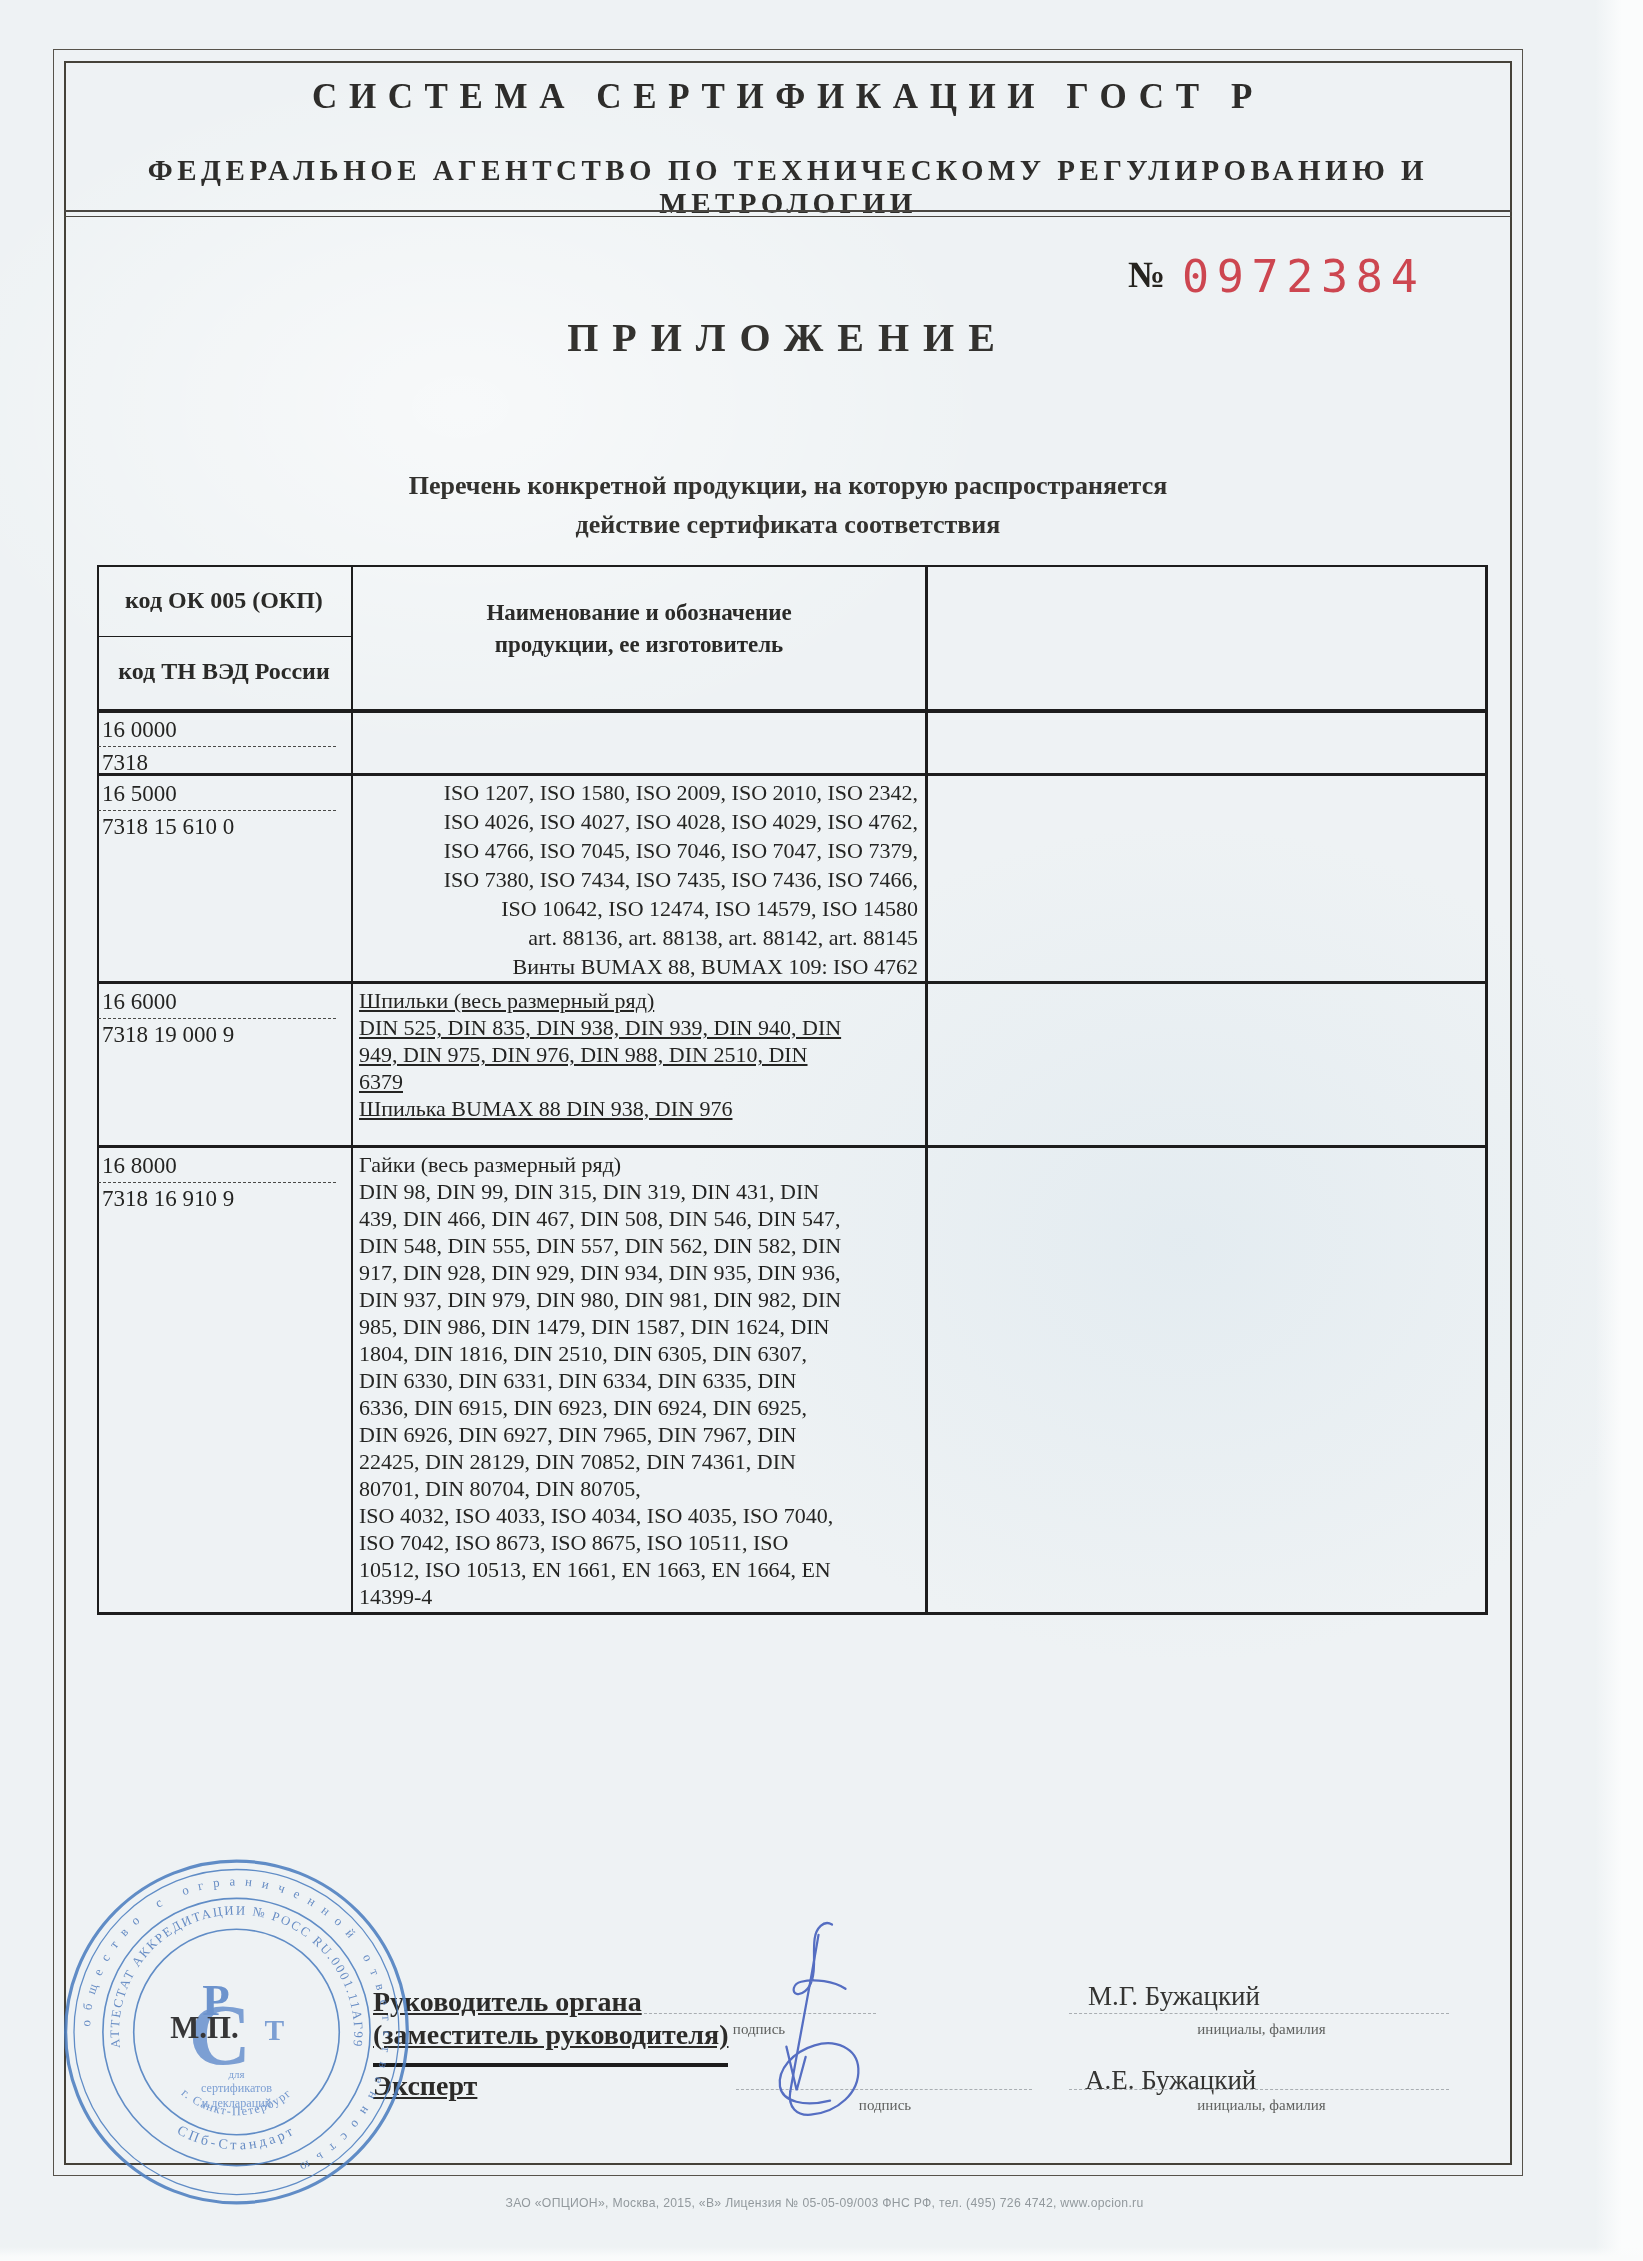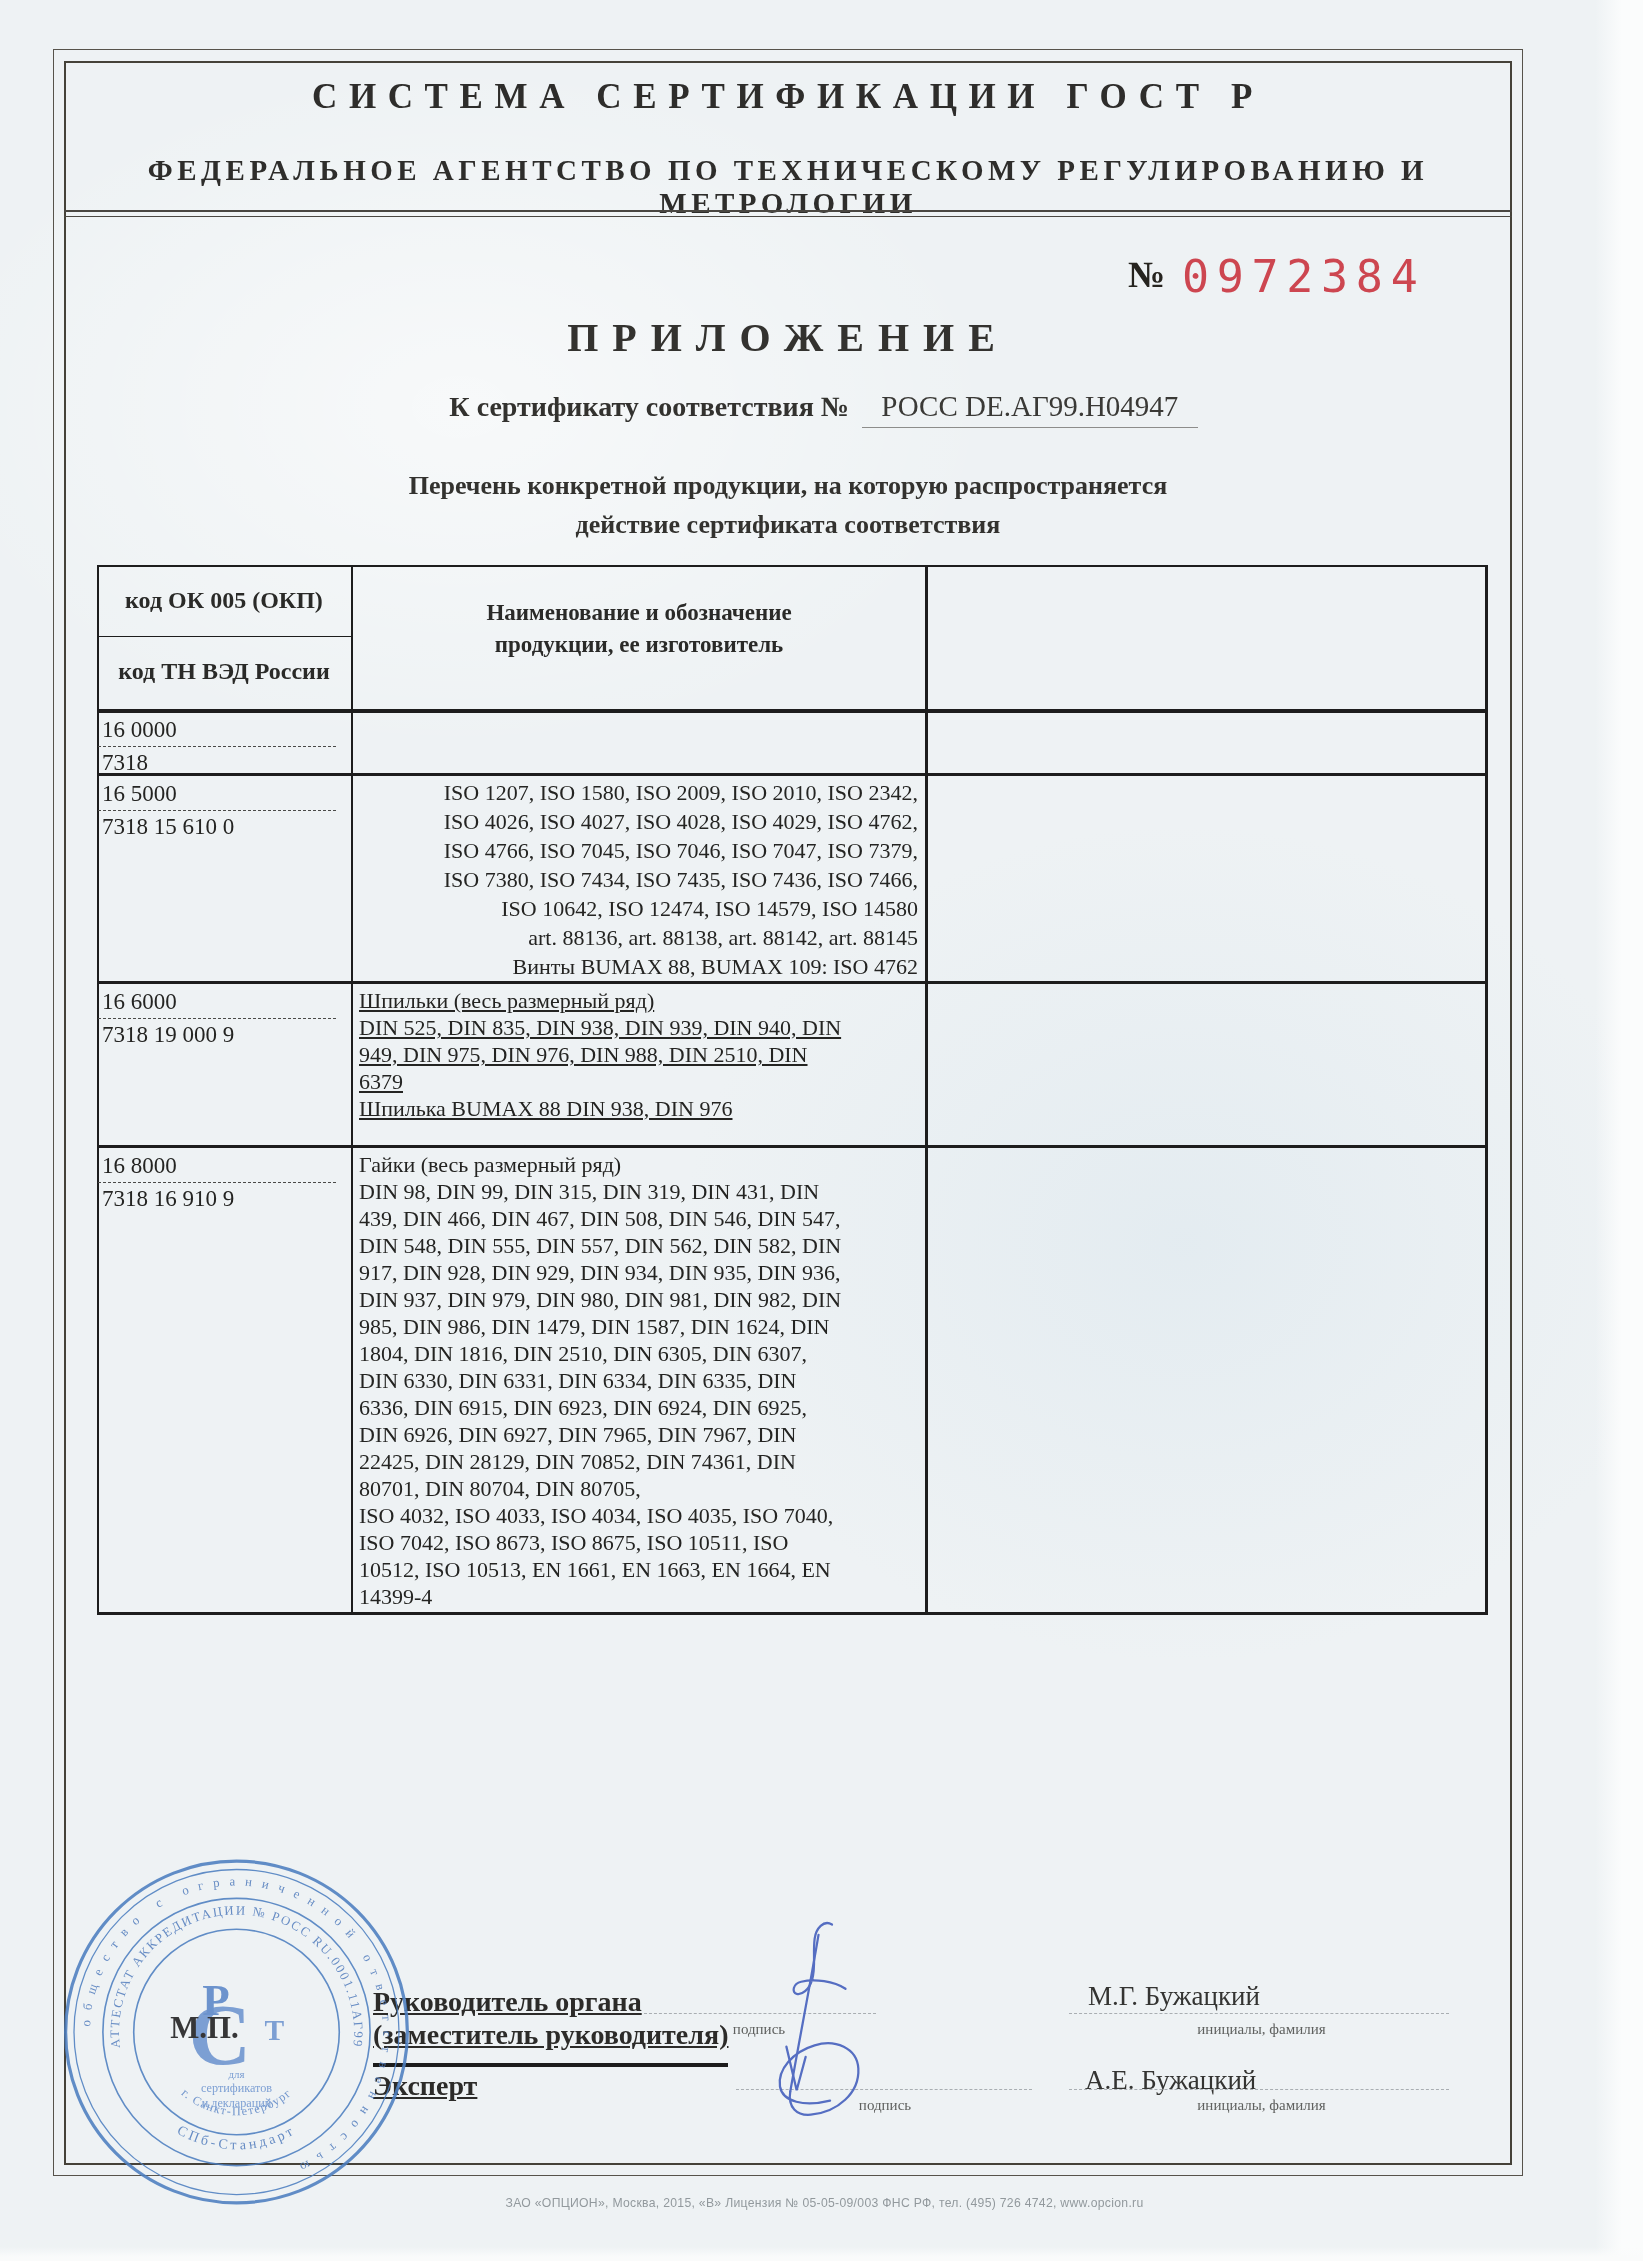--- a/index.html
+++ b/index.html
@@ -70,24 +70,20 @@
   <div class="abs hdr2">ФЕДЕРАЛЬНОЕ АГЕНТСТВО ПО ТЕХНИЧЕСКОМУ РЕГУЛИРОВАНИЮ И МЕТРОЛОГИИ</div>
   <div class="abs hrule" style="left:64px;top:210px;width:1448px;height:1.9px;"></div>
   <div class="abs hrule" style="left:64px;top:216px;width:1448px;height:1.3px;"></div>
 
   <div class="abs regnum">
     <span class="no">№</span>
     <span class="digits">0972384</span>
   </div>
 
   <div class="abs title">ПРИЛОЖЕНИЕ</div>
-  <div class="abs certline">
-    <span class="lbl">К сертификату соответствия №</span>
-    <span class="val">РОСС DE.АГ99.Н04947</span>
-  </div>
   <div class="abs sub1">Перечень конкретной продукции,  на которую распространяется</div>
   <div class="abs sub2">действие сертификата соответствия</div>
 
   <div class="abs tline" style="left:97px;top:565px;width:1391px;height:1.9px;"></div>
   <div class="abs tline" style="left:97px;top:636px;width:254px;height:1.3px;"></div>
   <div class="abs tline" style="left:97px;top:709px;width:1391px;height:3.9px;"></div>
   <div class="abs tline" style="left:97px;top:773px;width:1391px;height:2.6px;"></div>
   <div class="abs tline" style="left:97px;top:981px;width:1391px;height:2.6px;"></div>
   <div class="abs tline" style="left:97px;top:1145px;width:1391px;height:2.6px;"></div>
   <div class="abs tline" style="left:97px;top:1612px;width:1391px;height:3.2px;"></div>

